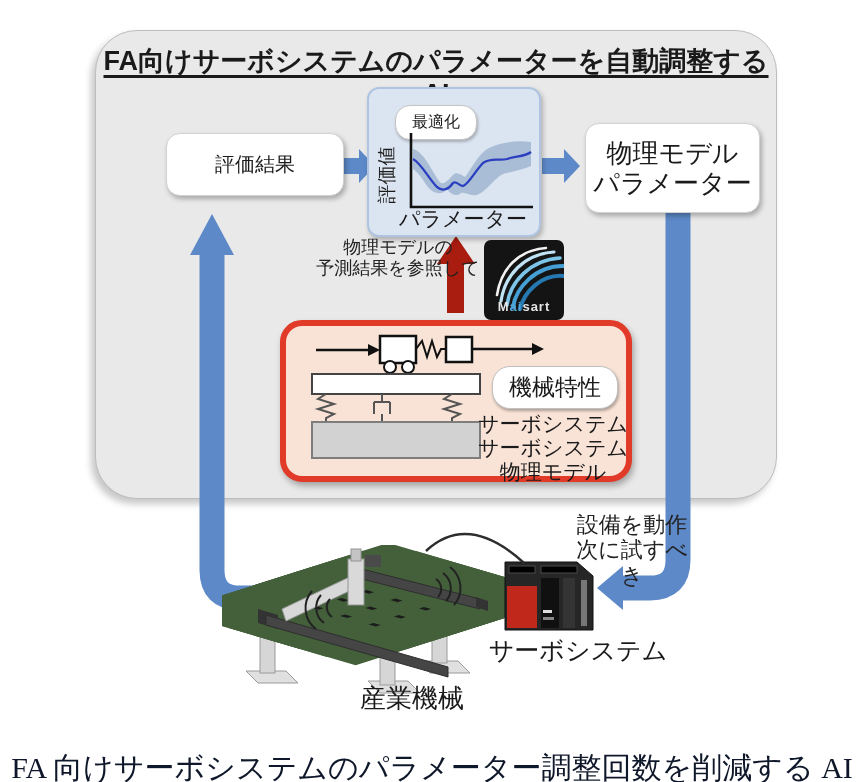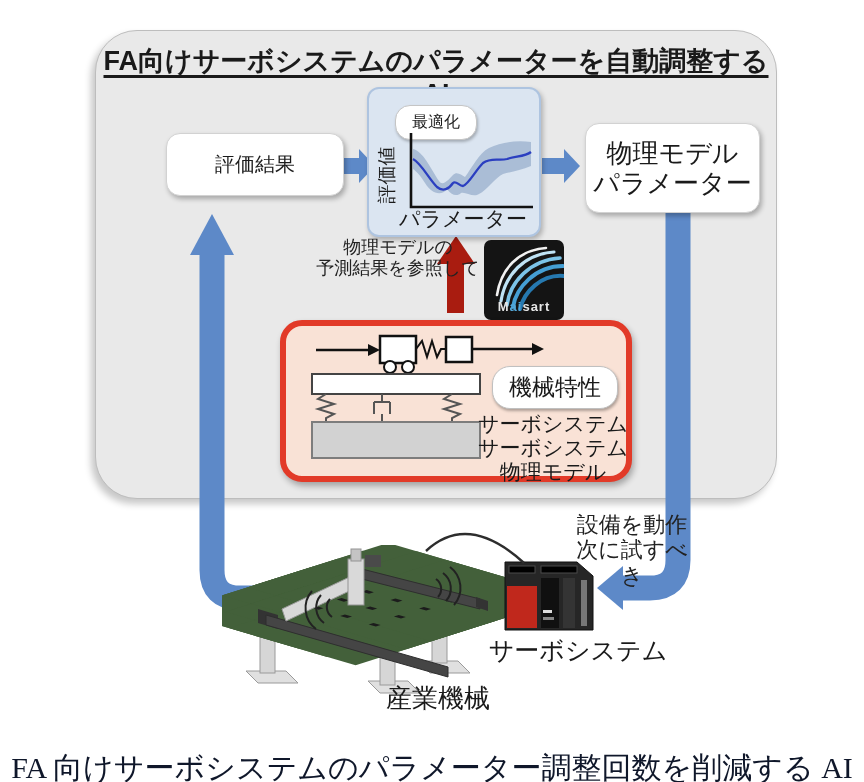--- a/index.html
+++ b/index.html
@@ -45,21 +45,21 @@
   .pm-label{position:absolute;left:206px;top:40px;width:124px;height:41px;background:#fff;
             border:1px solid #c0c0c0;border-radius:18px;box-shadow:1px 2px 3px rgba(0,0,0,.3);
             display:flex;align-items:center;justify-content:center;font-size:23px;}
   .pm-desc{position:absolute;left:192px;top:86px;width:150px;text-align:center;
            font-size:21px;line-height:1.14;color:#1a1a1a;}
   
   .machine-svg{position:absolute;left:222px;top:545px;z-index:3;}
   .servo-svg{position:absolute;left:503px;top:556px;z-index:3;}
   .wire-svg{position:absolute;left:400px;top:505px;z-index:4;pointer-events:none;}
   .servo-label{position:absolute;left:486px;top:634px;width:184px;font-size:25px;z-index:3;text-align:center;}
-  .machine-label{position:absolute;left:360px;top:681px;width:130px;font-size:26px;z-index:3;text-align:right;}
+  .machine-label{position:absolute;left:360px;top:681px;width:130px;font-size:26px;z-index:3;text-align:left;}
   .caption{position:absolute;left:0;right:0;top:736px;text-align:center;font-size:30px;color:#0f172a;
            font-family:"Liberation Serif","DejaVu Serif",serif;margin-top:12px;}
   .l2{display:block;}
 </style>
 </head>
 <body>
 
 <div class="stage">
 
   <div class="panel">

